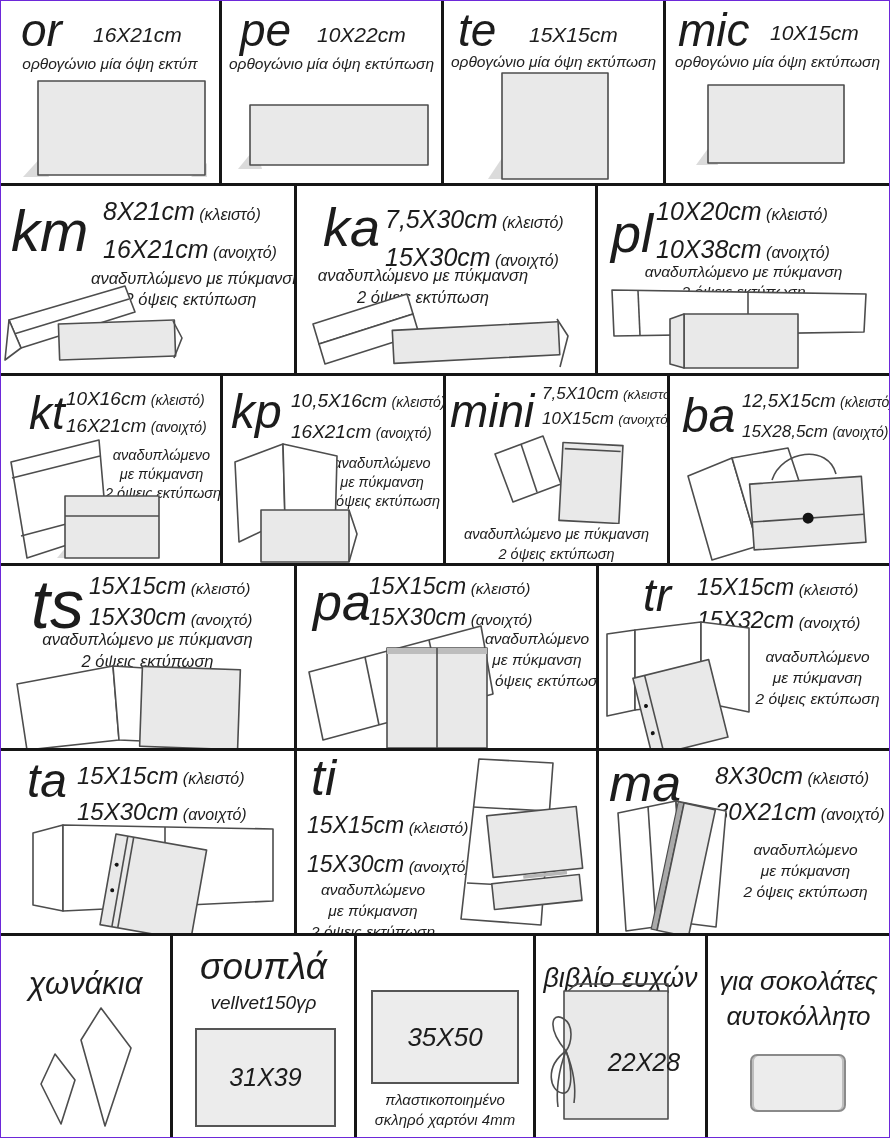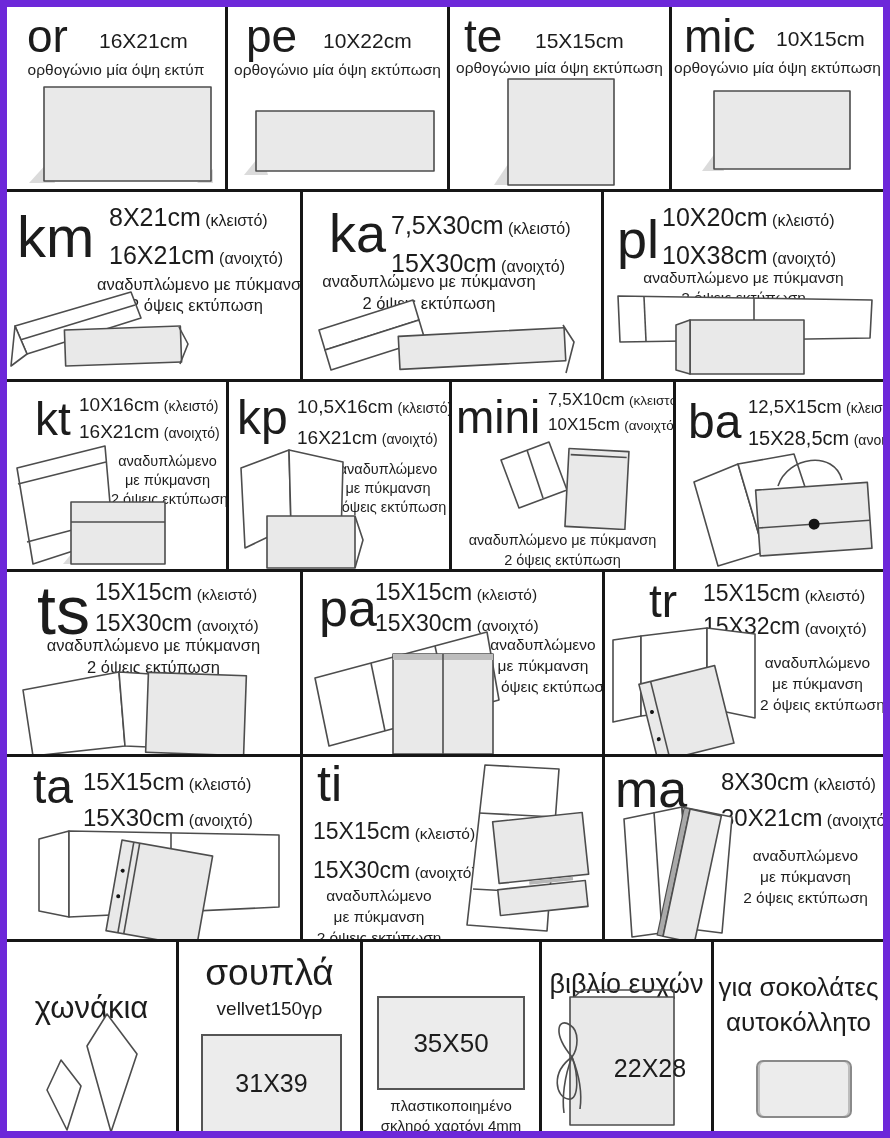--- a/index.html
+++ b/index.html
@@ -1,20 +1,21 @@
 <!DOCTYPE html>
 <html><head>
 <meta charset="utf-8">
 <style>
   html,body{margin:0;padding:0;background:#fff;}
   #sheet{
     width:890px;height:1138px;box-sizing:border-box;
-    border:7px solid #6d28d9;background:#eab308;
+    border:1px solid #6d28d9;background:#eab308;
     font-family:"Liberation Sans",sans-serif;color:#1c1c1c;
     overflow:hidden;
+    font-style:italic;
   }
   .row{display:flex;border-bottom:3px solid #161616;box-sizing:border-box;}
   .row:last-child{border-bottom:none;}
   .cell{position:relative;box-sizing:border-box;border-right:3px solid #161616;overflow:hidden;background:#fff;}
   .cell:last-child{border-right:none;flex:1;}
   .abs{position:absolute;}
   .code{position:absolute;font-weight:400;letter-spacing:0px;line-height:1;}
   .sz{font-weight:400;}
   .paren{font-weight:400;}
   .desc{position:absolute;left:0;right:0;text-align:center;font-size:15.5px;color:#222;}
@@ -141,21 +142,21 @@
         <polygon class="gy ol" points="86,30 200,30 200,84 86,84"></polygon>
         <polygon class="gy ol" points="86,30 72,35 72,80 86,84"></polygon>
       </svg>
     </div>
   </div>
 
   <div class="row" style="height:190px">
 
     <div class="cell" style="width:222px">
       <div class="code" style="left:28px;top:14px;font-size:46px">kt</div>
-      <div class="sizeblock" style="left:72px;top:10px;line-height:26px">
+      <div class="sizeblock" style="left:65px;top:10px;line-height:26px">
         <div><span class="sz" style="font-size:19px">10X16cm</span> <span class="paren" style="font-size:14px">(κλειστό)</span></div>
         <div><span class="sz" style="font-size:19px">16X21cm</span> <span class="paren" style="font-size:14px">(ανοιχτό)</span></div>
       </div>
       <div class="note" style="left:104px;right:2px;top:70px;font-size:14.5px;line-height:19px">
         <div>αναδυπλώμενο</div>
         <div>με πύκμανση</div>
         <div>2 όψεις εκτύπωση</div>
       </div>
       <svg class="abs" style="left:2px;top:58px" width="160" height="128" viewBox="0 0 160 128">
         <polygon class="wh ol" points="8,28 96,6 104,98 24,124"></polygon>
@@ -203,21 +204,21 @@
       <div class="note" style="left:0;right:0;top:148px;font-size:14.5px;line-height:20px">
         <div>αναδυπλώμενο με πύκμανση</div>
         <div>2 όψεις εκτύπωση</div>
       </div>
     </div>
 
     <div class="cell">
       <div class="code" style="left:12px;top:16px;font-size:48px">ba</div>
       <div class="sizeblock" style="left:72px;top:10px;line-height:30px">
         <div><span class="sz" style="font-size:18.5px">12,5X15cm</span> <span class="paren" style="font-size:14px">(κλειστό)</span></div>
-        <div><span class="sz" style="font-size:20px">15X28,5cm</span> <span class="paren" style="font-size:14px">(ανοιχτό)</span></div>
+        <div><span class="sz" style="font-size:17px">15X28,5cm</span> <span class="paren" style="font-size:14px">(ανοιχτό)</span></div>
       </div>
       <svg class="abs" style="left:0;top:60px" width="215" height="127" viewBox="0 0 215 127">
         <polygon class="wh ol" points="18,40 62,22 88,110 42,124"></polygon>
         <polygon class="wh ol" points="62,22 118,12 146,96 88,110"></polygon>
         <path class="ol nf" d="M102,44 C112,14 158,8 166,38"></path>
         <g transform="rotate(-4 140 80)">
           <rect class="gy ol" x="82" y="44" width="112" height="66"></rect>
           <line class="ol nf" x1="82" y1="82" x2="194" y2="82"></line>
           <circle class="dot" cx="138" cy="82" r="5.5"></circle>
         </g>
@@ -356,21 +357,21 @@
           <rect x="60" y="14" width="6" height="130" fill="#a9a9a9" stroke="#4d4d4d" stroke-width="1.2"></rect>
           <rect class="gy ol" x="66" y="14" width="32" height="130"></rect>
         </g>
       </svg>
     </div>
   </div>
 
   <div class="row" style="height:203px">
 
     <div class="cell" style="width:172px">
-      <div class="btitle" style="top:48px;font-size:31px">χωνάκια</div>
+      <div class="btitle" style="top:30px;font-size:31px">χωνάκια</div>
       <svg class="abs" style="left:32px;top:70px" width="112" height="124" viewBox="0 0 112 124">
         <polygon class="wh ol" points="68,2 98,42 72,120 48,34"></polygon>
         <polygon class="wh ol" points="22,48 42,74 28,118 8,78"></polygon>
       </svg>
     </div>
 
     <div class="cell" style="width:184px">
       <div class="btitle" style="top:10px;font-size:37px">σουπλά</div>
       <div class="btitle" style="top:56px;font-size:19px">vellvet150γρ</div>
       <div class="boxlabel" style="left:22px;right:18px;top:92px;bottom:12px">

